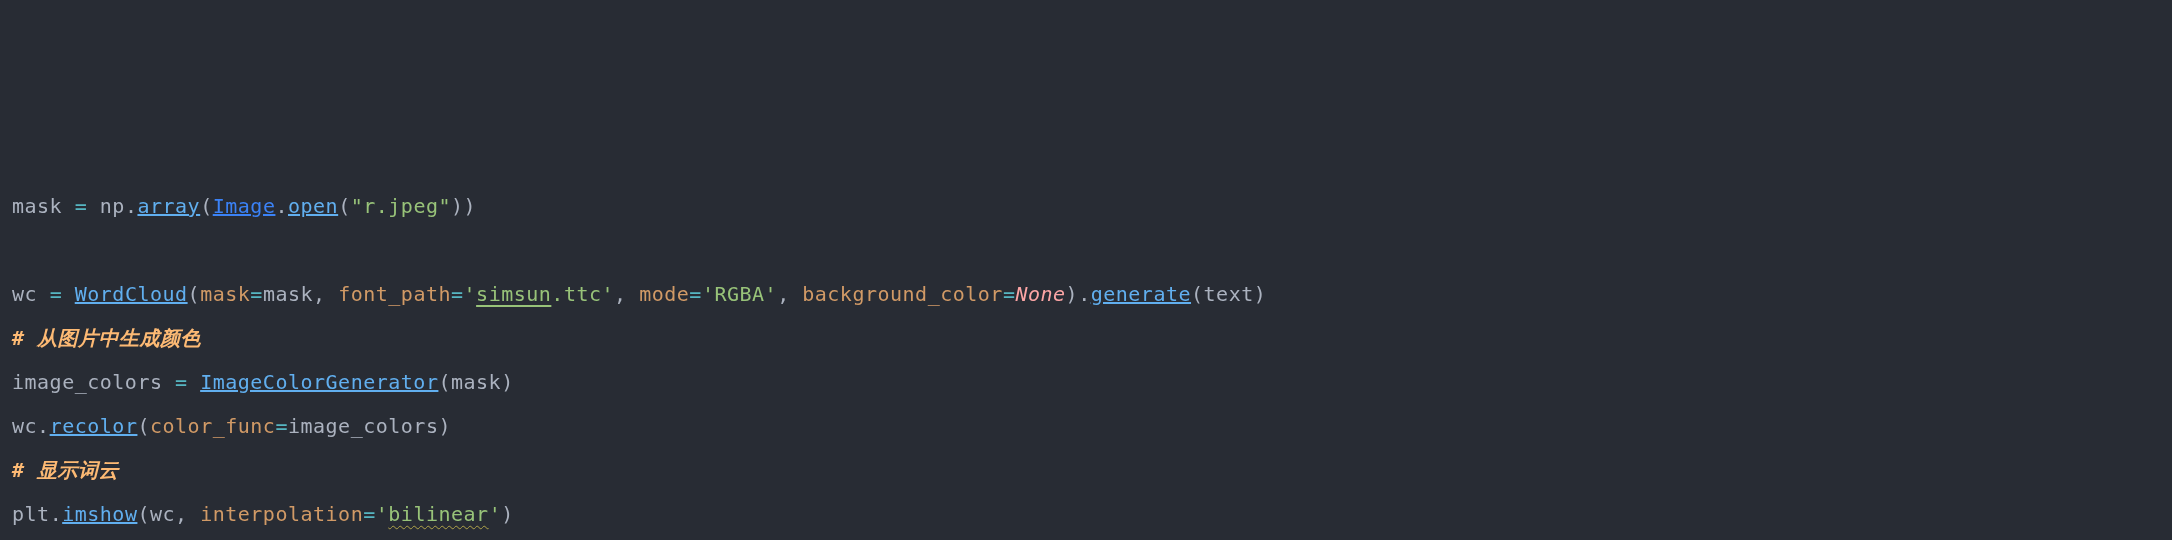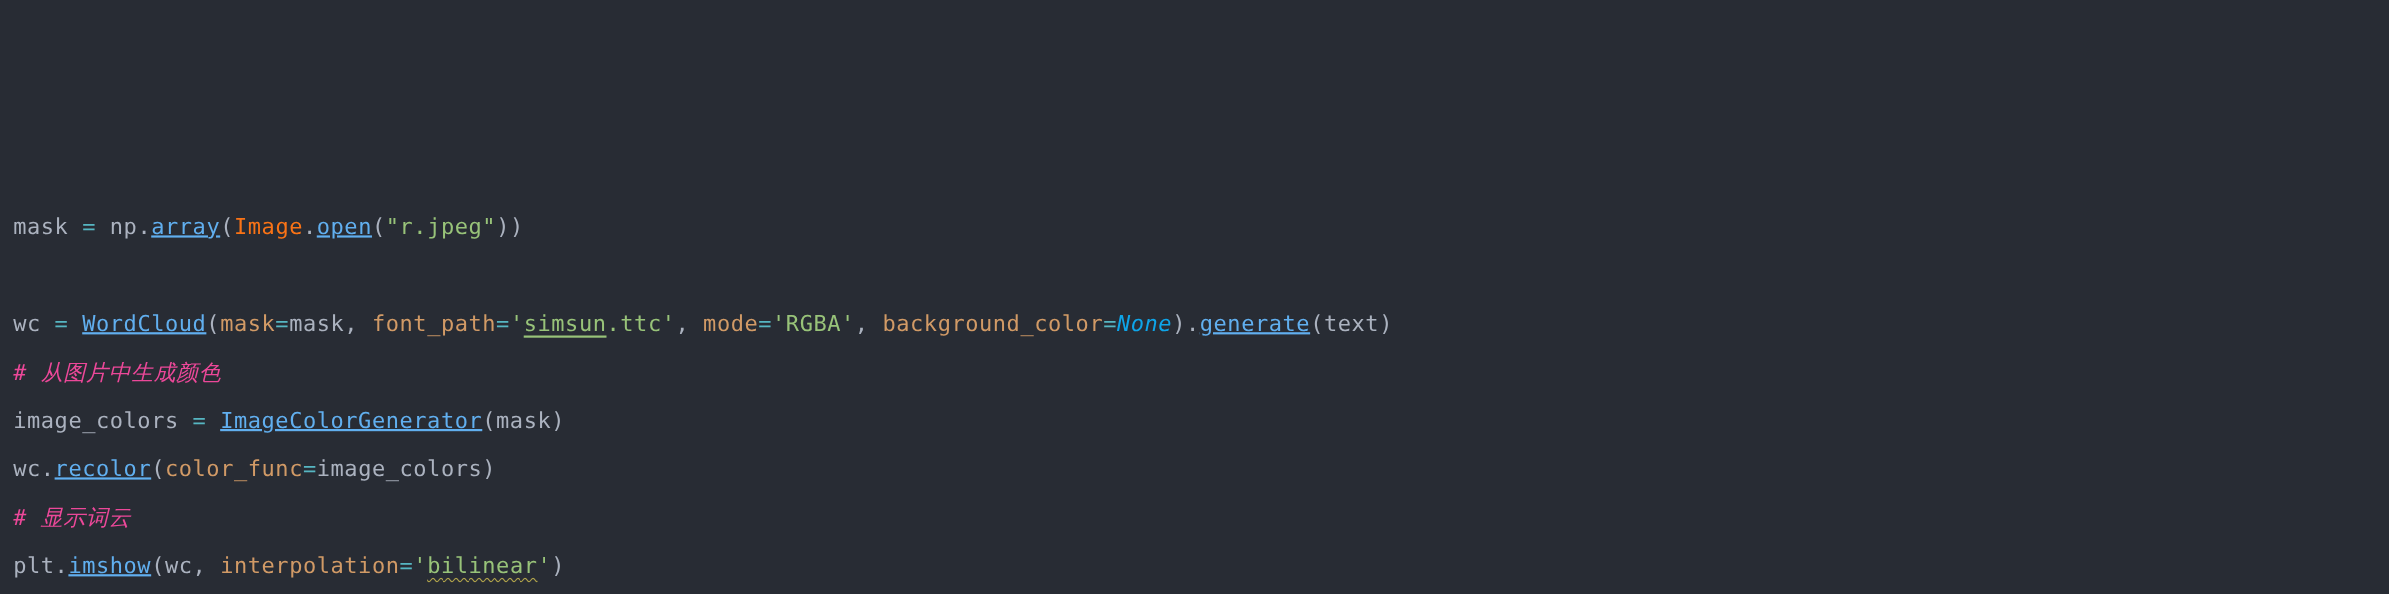--- a/index.html
+++ b/index.html
@@ -16,25 +16,25 @@
     letter-spacing: 0.5px;
     color: #abb2bf;
     padding: 8px 12px;
     white-space: pre;
   }
   .line { display: block; height: 44px; }
   .ident { color: #abb2bf; }
   .punc  { color: #abb2bf; }
   .op    { color: #56b6c2; }
   .func  { color: #61afef; text-decoration: underline; }
-  .attr  { color: #f97316; }
+  .attr  { color: #3b82f6; text-decoration: underline; }
   .param { color: #d19a66; }
   .str   { color: #98c379; }
-  .com   { color: #ec4899; font-style: italic; }
-  .none  { color: #0ea5e9; font-style: italic; }
+  .com   { color: #fdba74; font-style: italic; font-weight: bold; }
+  .none  { color: #fca5a5; font-style: italic; }
 
   .wavy1 {
     text-decoration-line: underline;
     text-decoration-style: wavy;
     text-decoration-color: #5c8c5c;
     text-decoration-thickness: 1px;
     text-underline-offset: 4px;
     text-decoration: underline;
   }
   .wavy2 {

